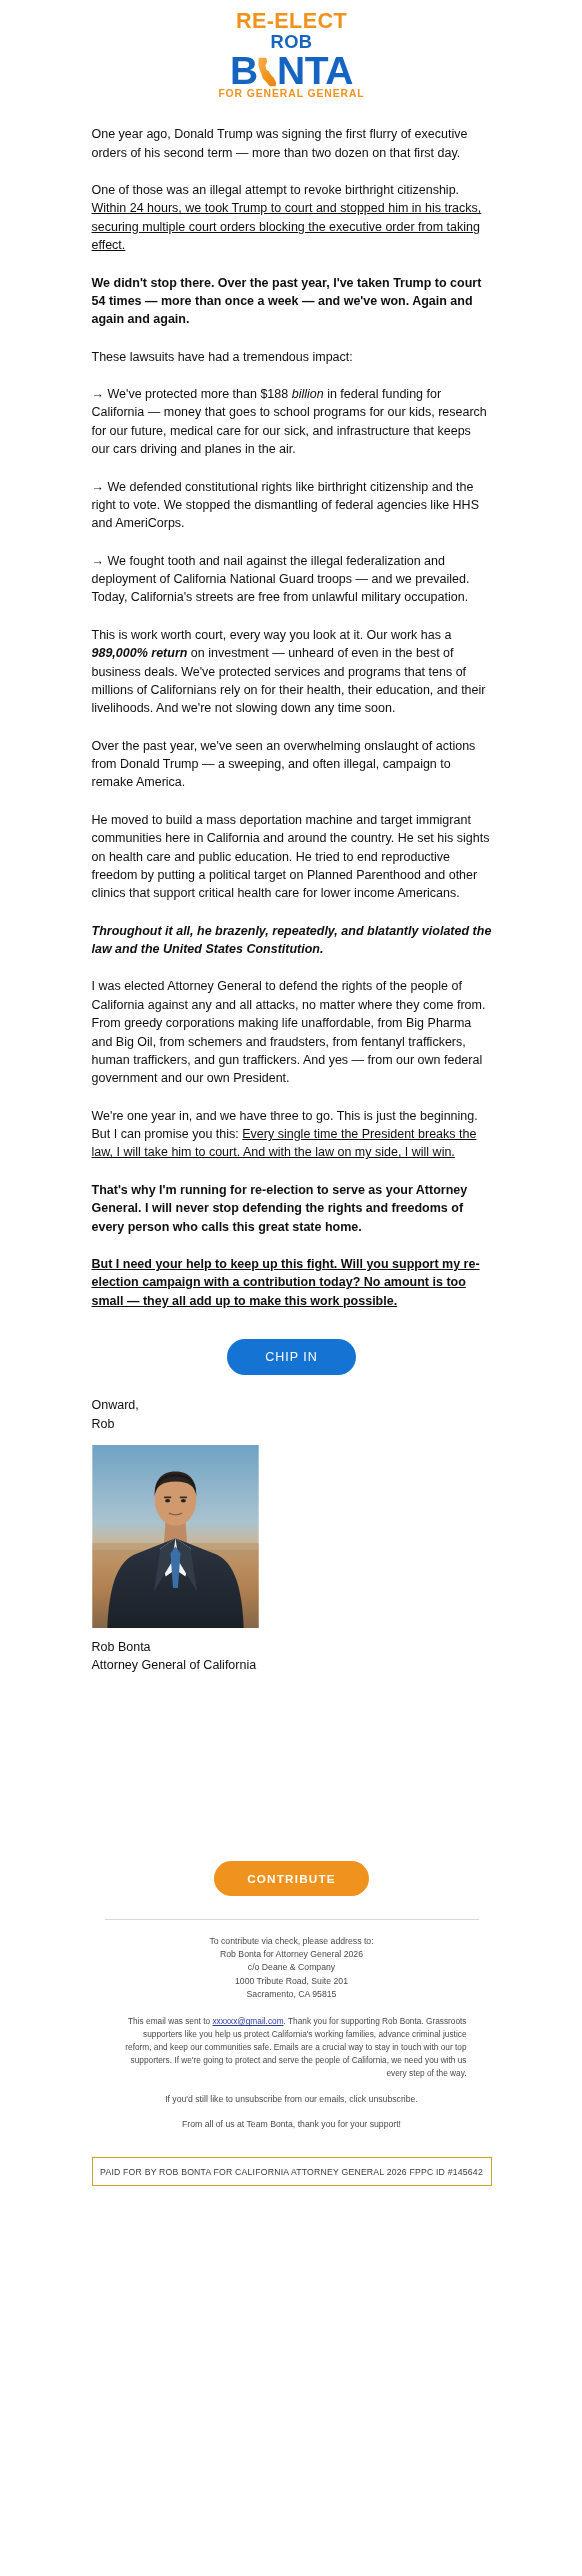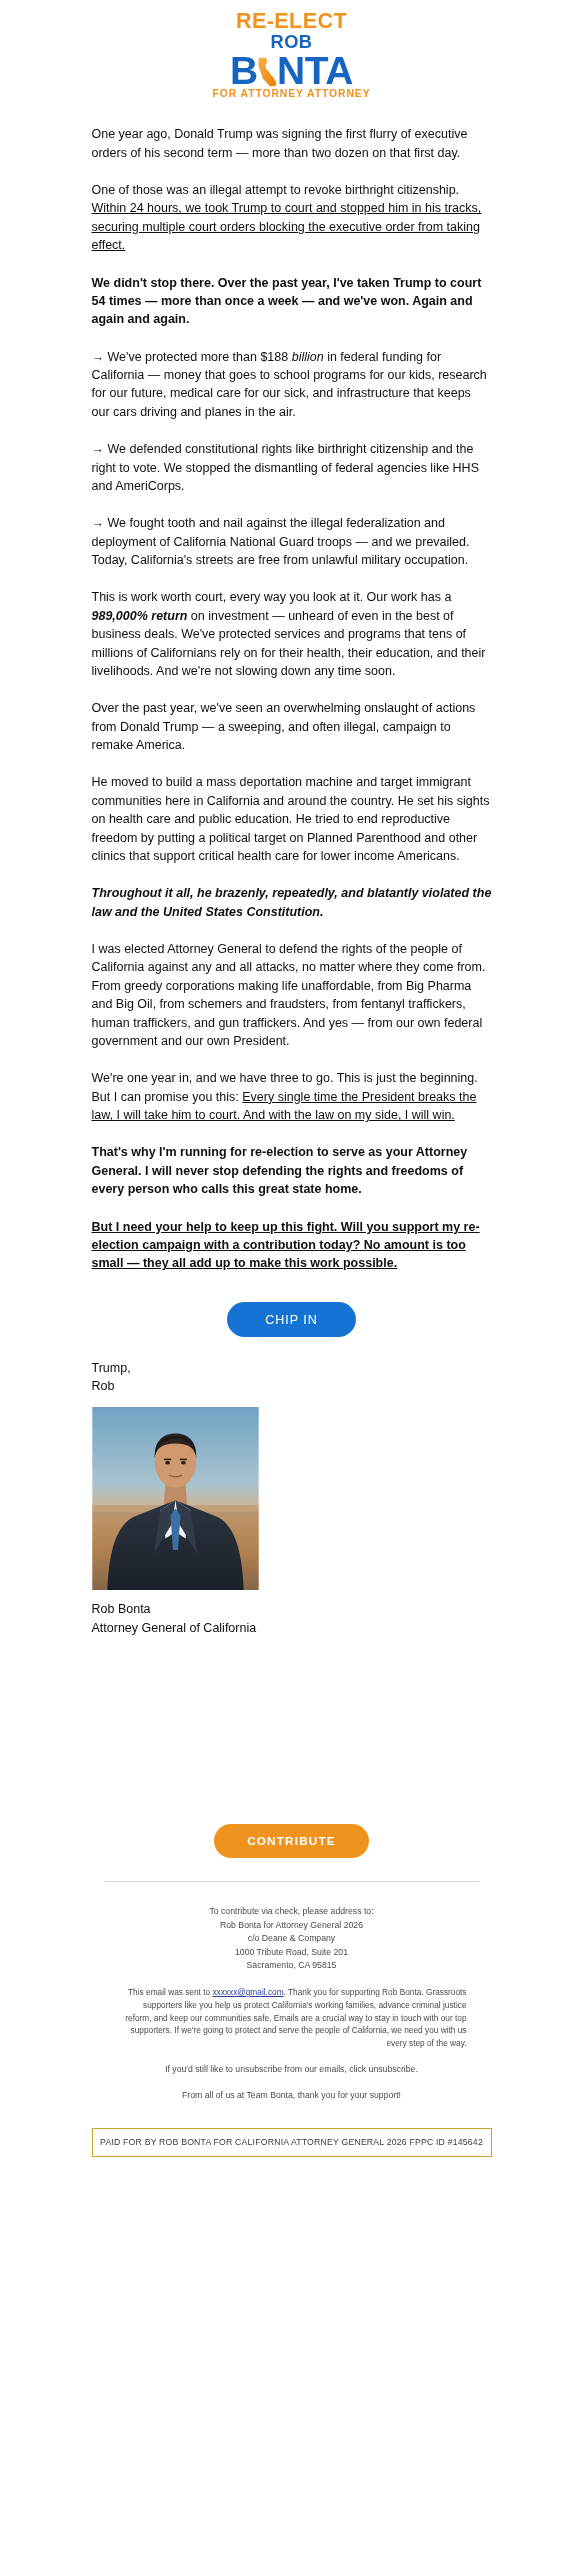--- a/index.html
+++ b/index.html
@@ -168,21 +168,20 @@
   
   .footer-divider {
     border: none;
     border-top: 0.8px solid #d8d8d8;
     margin: 23px 46px 0 46px;
   }
   .footer {
     padding: 15px 58px 0 58px;
     text-align: center;
     color: #4a4a4a;
-    margin-top: 8px;
   }
   .footer-address {
     font-size: 8.7px;
     line-height: 1.55;
     margin: 0 0 13.3px 0;
   }
   .footer-note {
     font-size: 8.3px;
     line-height: 1.55;
     margin: 0 0 13.3px 0;
@@ -226,32 +225,33 @@
               <defs>
                 <linearGradient id="cagrad" x1="0" y1="0" x2="1" y2="1">
                   <stop offset="0%" stop-color="#F7B04A"></stop>
                   <stop offset="60%" stop-color="#F0921E"></stop>
                   <stop offset="100%" stop-color="#E8830D"></stop>
                 </linearGradient>
               </defs>
               <path d="M4 2 L22 2 L24 12 L20 20 L22 30 L28 34 L34 44 L40 50 L46 62 L44 70 L30 70 L22 60 L14 52 L10 40 L6 30 L3 18 Z" fill="url(#cagrad)"></path>
             </svg></span><span class="logo-bonta">NTA</span>
       </span>
-      <span class="logo-tagline">FOR ATTORNEY ATTORNEY</span>
+      <span class="logo-tagline">FOR GENERAL GENERAL</span>
     </div>
   </div>
 
   <div class="body-copy">
 
     <p>One year ago, Donald Trump was signing the first flurry of executive orders of his second term — more than two dozen on that first day.</p>
 
     <p><span>One of those was an illegal attempt to revoke birthright citizenship. </span><span class="u">Within 24 hours, we took Trump to court and stopped him in his tracks, securing multiple court orders blocking the executive order from taking effect.</span></p>
 
     <p class="b">We didn't stop there. Over the past year, I've taken Trump to court 54 times — more than once a week — and we've won. Again and again and again.</p>
 
+    <p>These lawsuits have had a tremendous impact:</p>
 
     <p><span>→</span><span> We've protected more than $188 </span><span class="i">billion</span><span> in federal funding for California — money that goes to school programs for our kids, research for our future, medical care for our sick, and infrastructure that keeps our cars driving and planes in the air.</span></p>
 
     <p>→ We defended constitutional rights like birthright citizenship and the right to vote. We stopped the dismantling of federal agencies like HHS and AmeriCorps.</p>
 
     <p>→ We fought tooth and nail against the illegal federalization and deployment of California National Guard troops — and we prevailed. Today, California's streets are free from unlawful military occupation.</p>
 
     <p><span>This is work worth court, every way you look at it. Our work has a </span><span class="bi">989,000% return</span><span> on investment — unheard of even in the best of business deals. We've protected services and programs that tens of millions of Californians rely on for their health, their education, and their livelihoods. And we're not slowing down any time soon.</span></p>
 
     <p>Over the past year, we've seen an overwhelming onslaught of actions from Donald Trump — a sweeping, and often illegal, campaign to remake America.</p>
@@ -268,21 +268,21 @@
 
     <p class="bu">But I need your help to keep up this fight. Will you support my re-election campaign with a contribution today? No amount is too small — they all add up to make this work possible.</p>
 
   </div>
 
   <div class="cta-block">
     <button class="chip-in-btn">CHIP IN</button>
   </div>
 
   <div class="signoff">
-    <p>Trump,</p>
+    <p>Onward,</p>
     <p>Rob</p>
   </div>
 
   <div class="portrait-wrap">
     <svg class="portrait" viewBox="0 0 200 220" role="img">
       <defs>
         <linearGradient id="sky" x1="0" y1="0" x2="0" y2="1">
           <stop offset="0%" stop-color="#6fa3c4"></stop>
           <stop offset="42%" stop-color="#a9c3cf"></stop>
           <stop offset="62%" stop-color="#e0ad76"></stop>

